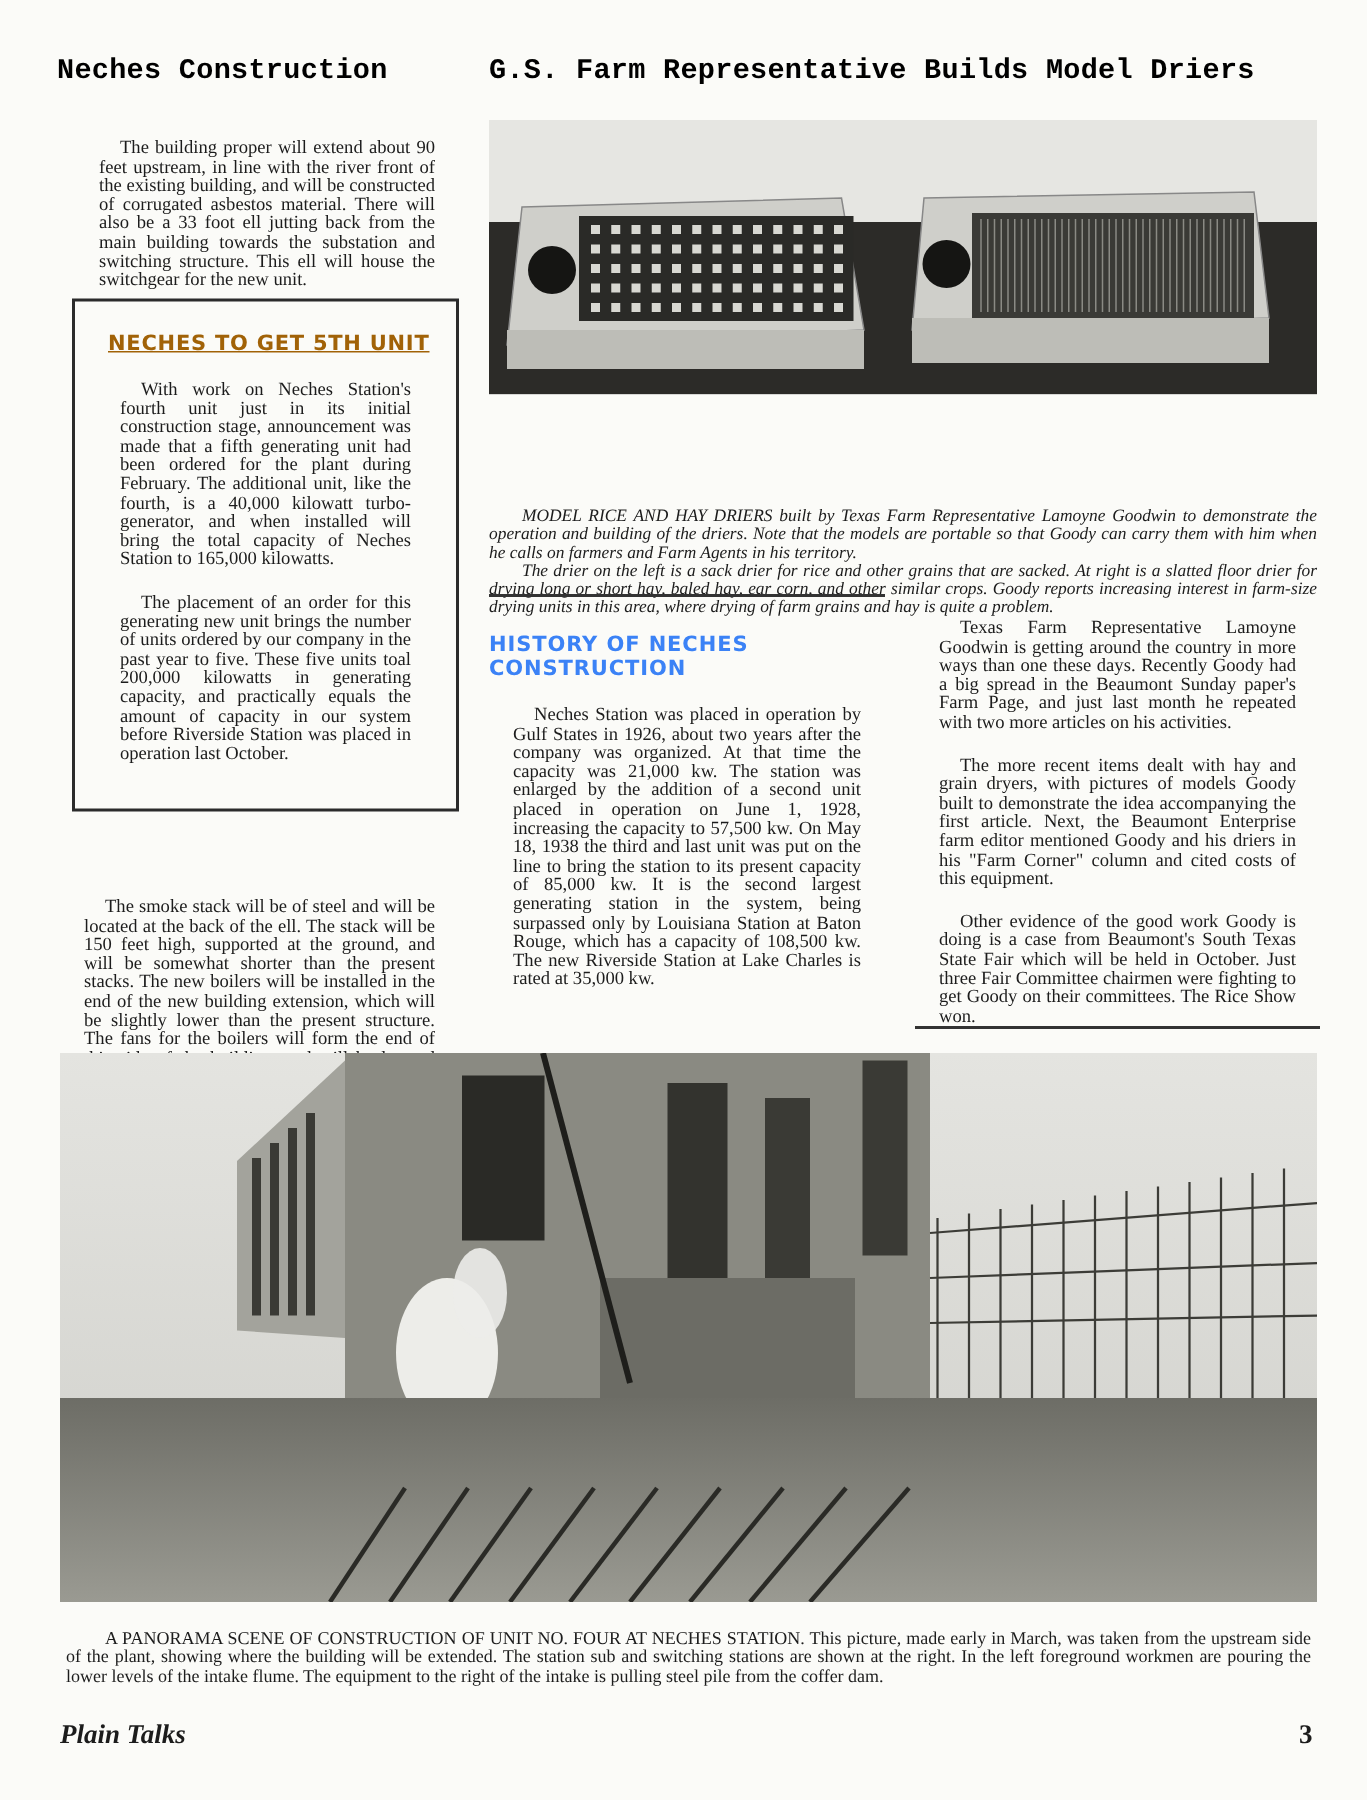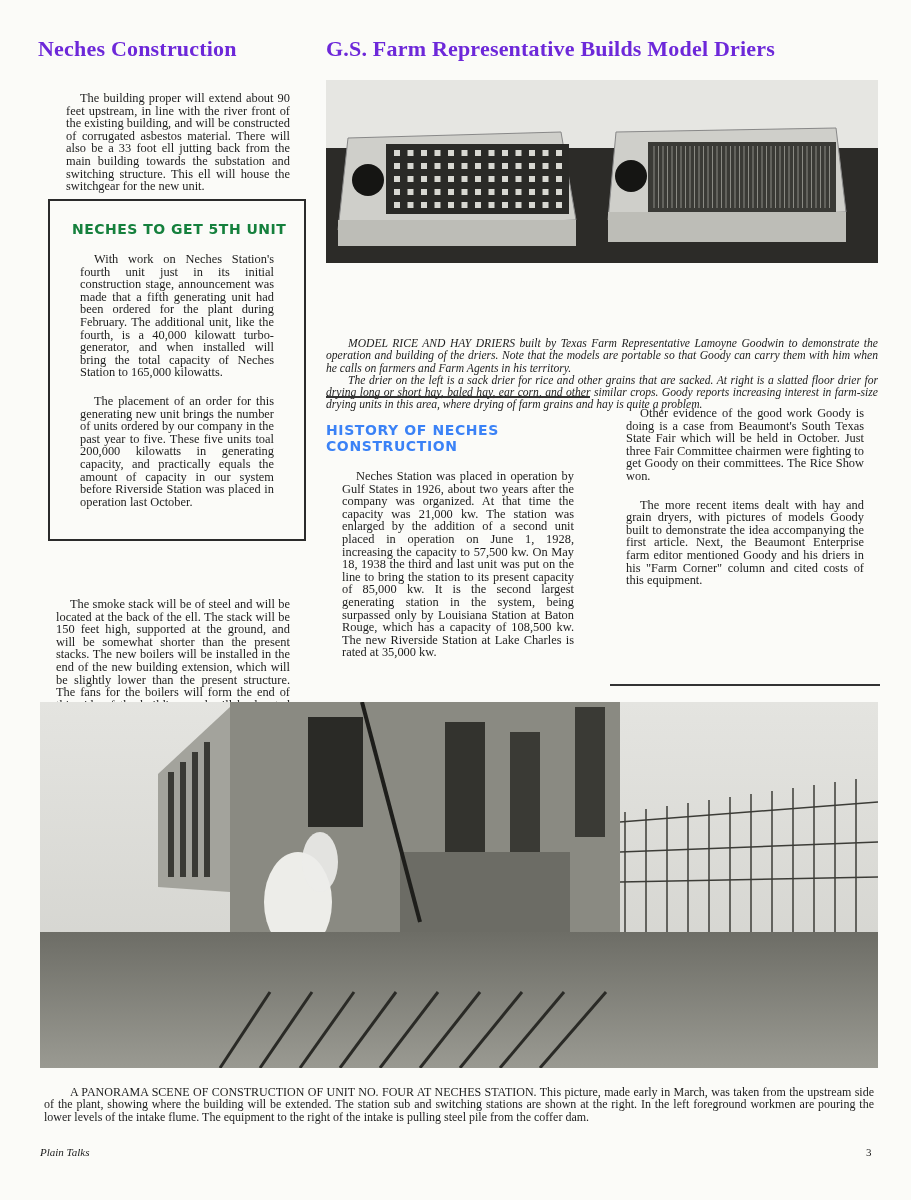--- a/index.html
+++ b/index.html
@@ -2,45 +2,45 @@
 <html><head>
 <meta charset="utf-8">
 <style>
   html, body { margin: 0; padding: 0; }
   body {
     width: 911px; height: 1200px; background: #fbfbf8; position: relative; overflow: hidden;
     font-family: "Liberation Serif", "DejaVu Serif", serif; color: #1c1c1c;
   }
   .abs { position: absolute; }
   .headline {
-    font-family: Liberation Serif, serif; font-weight: bold; font-size: 22px; letter-spacing: 0.2px;
-    color: #6d28d9; white-space: nowrap;
+    font-family: Liberation Mono, monospace; font-weight: bold; font-size: 19px; letter-spacing: 0.2px;
+    color: #000000; white-space: nowrap;
   }
   p.body-text {
     margin: 16px; font-size: 12.4px; line-height: 12.6px; text-align: justify; text-indent: 14px;
   }
   .gap { margin-top: 11px !important; }
   .boxed {
     border: 2px solid #2b2b2b; box-sizing: border-box; padding: 14px 14px 10px 14px;
   }
   .sub-heading {
     font-family: "DejaVu Sans", sans-serif; font-weight: bold; font-size: 14px; letter-spacing: 0.6px;
     margin: 0 0 9px 0; color: #3b82f6;
   }
   .box-heading {
     font-family: "DejaVu Sans", sans-serif; font-weight: bold; font-size: 14px; letter-spacing: 0.5px;
-    margin: 6px 0 10px 8px; color: #15803d;
+    margin: 6px 0 10px 8px; color: #a16207; text-decoration: underline;
   }
   .italic-cap {
     font-style: italic; font-size: 11.6px; line-height: 12.3px; text-align: justify; margin: 0;
     text-indent: 22px;
   }
   .rule { height: 2px; background: #333; }
   .photo { background: #7a7a72; overflow: hidden; }
-  .footer { font-size: 11px; font-weight: normal; font-style: italic; }
+  .footer { font-size: 18px; font-weight: bold; font-style: italic; }
   .caption-bottom { font-size: 12px; line-height: 12.4px; text-align: justify; text-indent: 26px; margin: 4px; }
 </style>
 </head>
 <body>
 
 <div class="abs headline" style="left:38px; top:36px;">Neches Construction</div>
 <div class="abs headline" style="left:326px; top:36px;">G.S. Farm Representative Builds Model Driers</div>
 
 <div class="abs" style="left:50px; top:76px; width:256px;">
   <p class="body-text">The building proper will extend about 90 feet upstream, in line with the river front of the existing building, and will be constructed of corrugated asbestos material. There will also be a 33 foot ell jutting back from the main building towards the substation and switching structure. This ell will house the switchgear for the new unit.</p>
@@ -188,22 +188,23 @@
 </div>
 
 <div class="abs rule" style="left:326px; top:396px; width:264px;"></div>
 
 <div class="abs" style="left:326px; top:408px; width:264px;">
   <div class="sub-heading" style="margin-top:14px;">HISTORY OF NECHES CONSTRUCTION</div>
   <p class="body-text">Neches Station was placed in operation by Gulf States in 1926, about two years after the company was organized. At that time the capacity was 21,000 kw. The station was enlarged by the addition of a second unit placed in operation on June 1, 1928, increasing the capacity to 57,500 kw. On May 18, 1938 the third and last unit was put on the line to bring the station to its present capacity of 85,000 kw. It is the second largest generating station in the system, being surpassed only by Louisiana Station at Baton Rouge, which has a capacity of 108,500 kw. The new Riverside Station at Lake Charles is rated at 35,000 kw.</p>
 </div>
 
 <div class="abs" style="left:610px; top:396px; width:270px;">
+  <p class="body-text">Texas Farm Representative Lamoyne Goodwin is getting around the country in more ways than one these days. Recently Goody had a big spread in the Beaumont Sunday paper's Farm Page, and just last month he repeated with two more articles on his activities.</p>
+  <p class="body-text gap">The more recent items dealt with hay and grain dryers, with pictures of models Goody built to demonstrate the idea accompanying the first article. Next, the Beaumont Enterprise farm editor mentioned Goody and his driers in his "Farm Corner" column and cited costs of this equipment.</p>
   <p class="body-text gap">Other evidence of the good work Goody is doing is a case from Beaumont's South Texas State Fair which will be held in October. Just three Fair Committee chairmen were fighting to get Goody on their committees. The Rice Show won.</p>
-  <p class="body-text gap">The more recent items dealt with hay and grain dryers, with pictures of models Goody built to demonstrate the idea accompanying the first article. Next, the Beaumont Enterprise farm editor mentioned Goody and his driers in his "Farm Corner" column and cited costs of this equipment.</p>
 </div>
 <div class="abs rule" style="left:610px; top:684px; width:270px;"></div>
 
 <div class="abs photo" style="left:40px; top:702px; width:838px; height:366px;" aria-label="Panorama of construction of Unit No. Four at Neches Station">
   <svg width="838" height="366" viewBox="0 0 838 366">
     <defs>
       <linearGradient id="sky" x1="0" y1="0" x2="0" y2="1">
         <stop offset="0" stop-color="#e4e4e0"></stop>
           <stop offset="1" stop-color="#cfcfca"></stop>
       </linearGradient>

